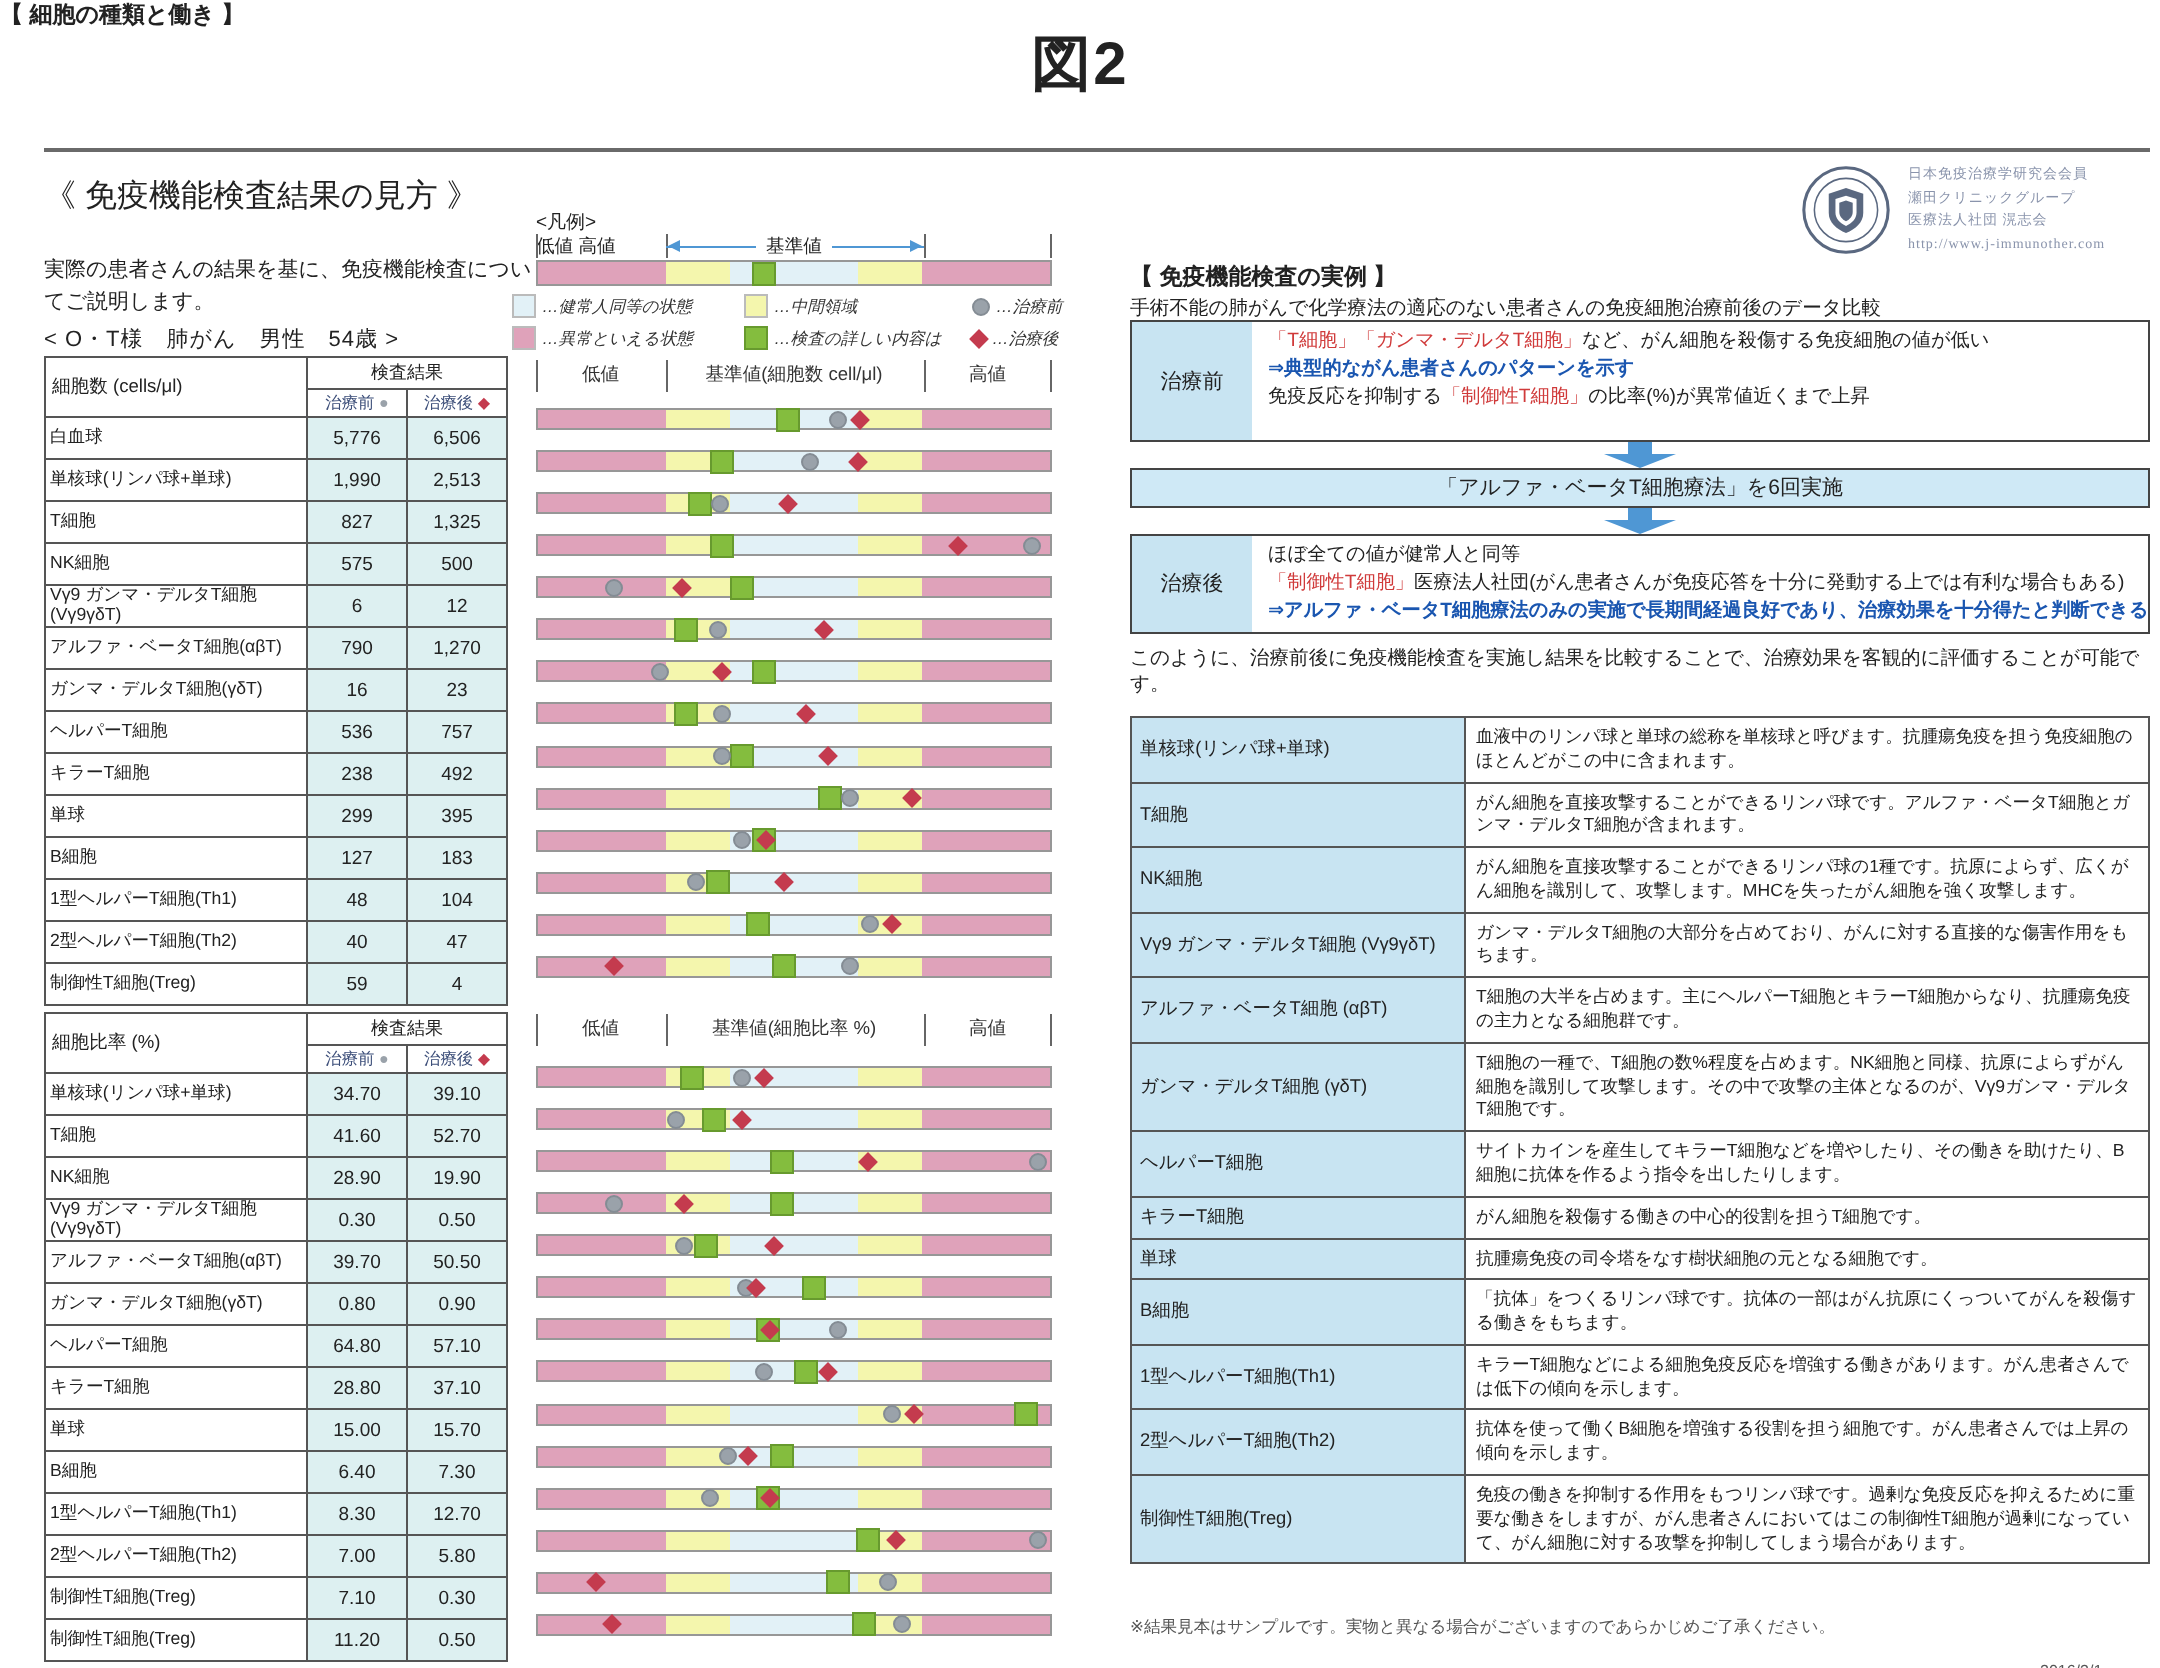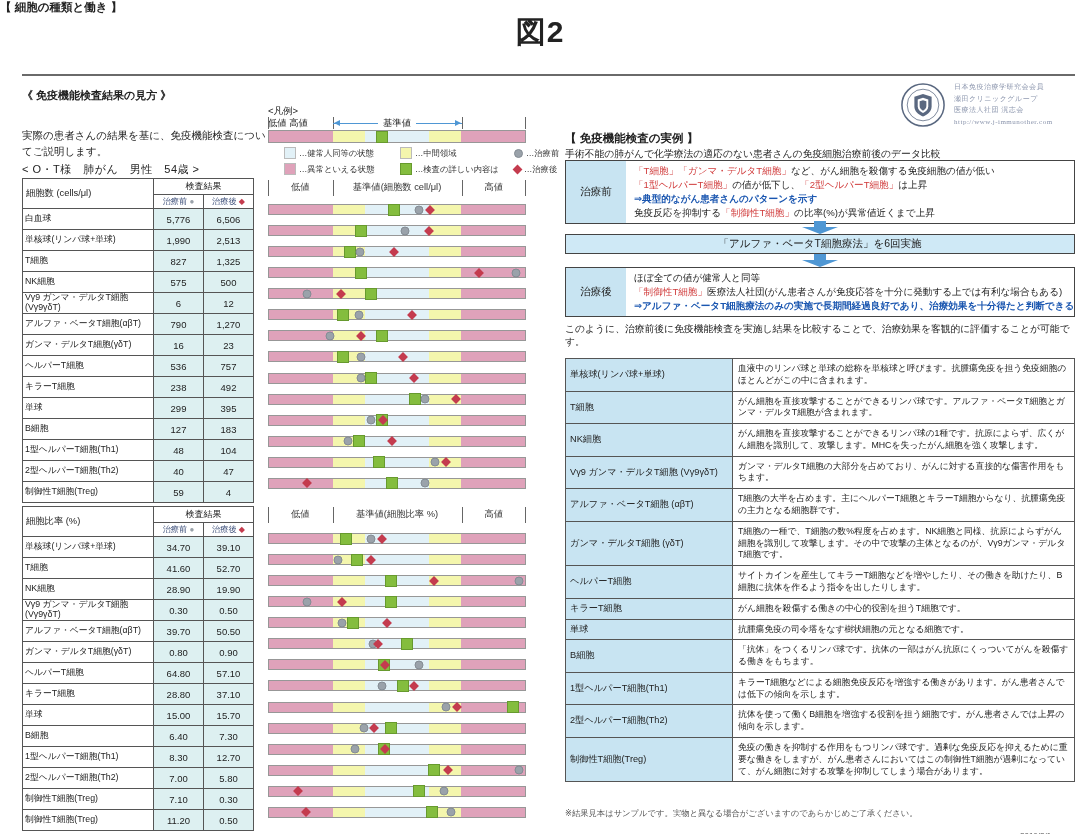--- a/index.html
+++ b/index.html
@@ -3,21 +3,21 @@
 <meta charset="utf-8">
 <style>
   html,body{margin:0;padding:0;background:#fff;}
   .page{position:relative;width:1080px;height:834px;overflow:hidden;background:#fff;
         font-family:"Liberation Sans","DejaVu Sans",sans-serif;color:#222;}
   .abs{position:absolute;}
   #page-title{top:12px;left:0;width:100%;text-align:center;font-size:30px;font-weight:bold;letter-spacing:1px;}
   #top-rule{top:74px;left:22px;width:1053px;height:2px;background:#6a6a6a;}
 
   
-  #left-heading{left:22px;top:88px;font-size:11px;font-weight:bold;}
+  #left-heading{left:22px;top:88px;font-size:16px;font-weight:normal;}
   #left-intro{left:22px;top:128px;width:252px;font-size:10.5px;line-height:1.5;}
   #patient-line{left:22px;top:162px;font-size:11px;letter-spacing:.5px;}
 
   table.dtable{border-collapse:collapse;table-layout:fixed;width:231px;border:1.5px solid #444;}
   table.dtable th,table.dtable td{border:1px solid #555;overflow:hidden;}
   table.dtable th.tbl-title{font-size:9.3px;font-weight:normal;text-align:left;padding:0 3px;}
   table.dtable th.res{font-size:9px;font-weight:normal;height:11px;}
   table.dtable th.sub{font-size:8.2px;font-weight:normal;color:#3c4e79;height:11px;}
   table.dtable td.lbl{font-size:8.8px;line-height:1.12;padding:0 2px;height:20px;}
   table.dtable td.val{font-size:9.5px;text-align:center;background:var(--valbg);}
@@ -35,21 +35,21 @@
   .m-post{position:absolute;top:50%;width:7px;height:7px;background:var(--red);transform:translate(-50%,-50%) rotate(45deg);}
   #legend-title{left:268px;top:105px;font-size:9.5px;}
   #legend-labels{left:268px;top:117px;width:258px;height:12px;font-size:9.3px;}
   #legend-labels .larrow{position:absolute;left:25%;right:25%;top:6px;height:1px;background:var(--accent);}
   #legend-labels .larrow:before,#legend-labels .larrow:after{content:"";position:absolute;top:-3px;border:3.5px solid transparent;}
   #legend-labels .larrow:before{left:-2px;border-right:6px solid var(--accent);}
   #legend-labels .larrow:after{right:-2px;border-left:6px solid var(--accent);}
   #legend-labels .mid-lab{position:absolute;left:0;right:0;text-align:center;top:0;}
   #legend-labels .mid-lab span{background:#fff;padding:0 5px;position:relative;}
   #legend-bar{left:268px;top:130px;height:13px;}
-  #legend-grid{left:284px;top:147px;width:286px;display:grid;grid-template-columns:116px 114px 56px;row-gap:4px;font-size:8.3px;color:#333;}
+  #legend-grid{left:256px;top:147px;width:286px;display:grid;grid-template-columns:116px 114px 56px;row-gap:4px;font-size:8.3px;color:#333;font-style:italic;}
   .lg-item{display:flex;align-items:center;gap:3px;}
   .sw{width:10px;height:10px;display:inline-block;border:1px solid #bbb;flex:none;}
   .sw.blue{background:var(--blue);} .sw.yellow{background:var(--yellow);}
   .sw.pink{background:var(--pink);} .sw.green{background:var(--green);border-color:#679a2e;}
   .sw.pre{width:7px;height:7px;border-radius:50%;background:var(--gray);border:1px solid #848c94;}
   .sw.post{width:7px;height:7px;background:var(--red);border:none;transform:rotate(45deg);}
   #chart1,#chart2{left:268px;width:258px;height:298px;}
 
   
   #clinic-logo{left:900px;top:82px;display:flex;gap:8px;align-items:center;}
@@ -492,21 +492,20 @@
       </div>
   </div>
 
   <div class="abs" id="rsec1-title">【 免疫機能検査の実例 】</div>
   <div class="abs" id="rsub">手術不能の肺がんで化学療法の適応のない患者さんの免疫細胞治療前後のデータ比較</div>
 
   <div class="abs rbox" id="pre-box">
     <div class="blabel">治療前</div>
     <div class="bcontent">
         <div class="rich-line"><span class="s-r">「T細胞」「ガンマ・デルタT細胞」</span><span class="s-n">など、がん細胞を殺傷する免疫細胞の値が低い</span></div>
-        <div class="rich-line"><span class="s-r">「1型ヘルパーT細胞」</span><span class="s-n">の値が低下し、</span><span class="s-r">「2型ヘルパーT細胞」</span><span class="s-n">は上昇</span></div>
         <div class="rich-line"><span class="s-b">⇒典型的ながん患者さんのパターンを示す</span></div>
         <div class="rich-line"><span class="s-n">免疫反応を抑制する</span><span class="s-r">「制御性T細胞」</span><span class="s-n">の比率(%)が異常値近くまで上昇</span></div>
       </div>
   </div>
 
   <svg class="abs down-arrow" id="arrow1" viewBox="0 0 36 13">
     <polygon points="12,0 24,0 24,6 36,6 18,13 0,6 12,6" fill="#4f97d4"></polygon>
   </svg>
 
   <div class="abs" id="therapy-bar">「アルファ・ベータT細胞療法」を6回実施</div>

